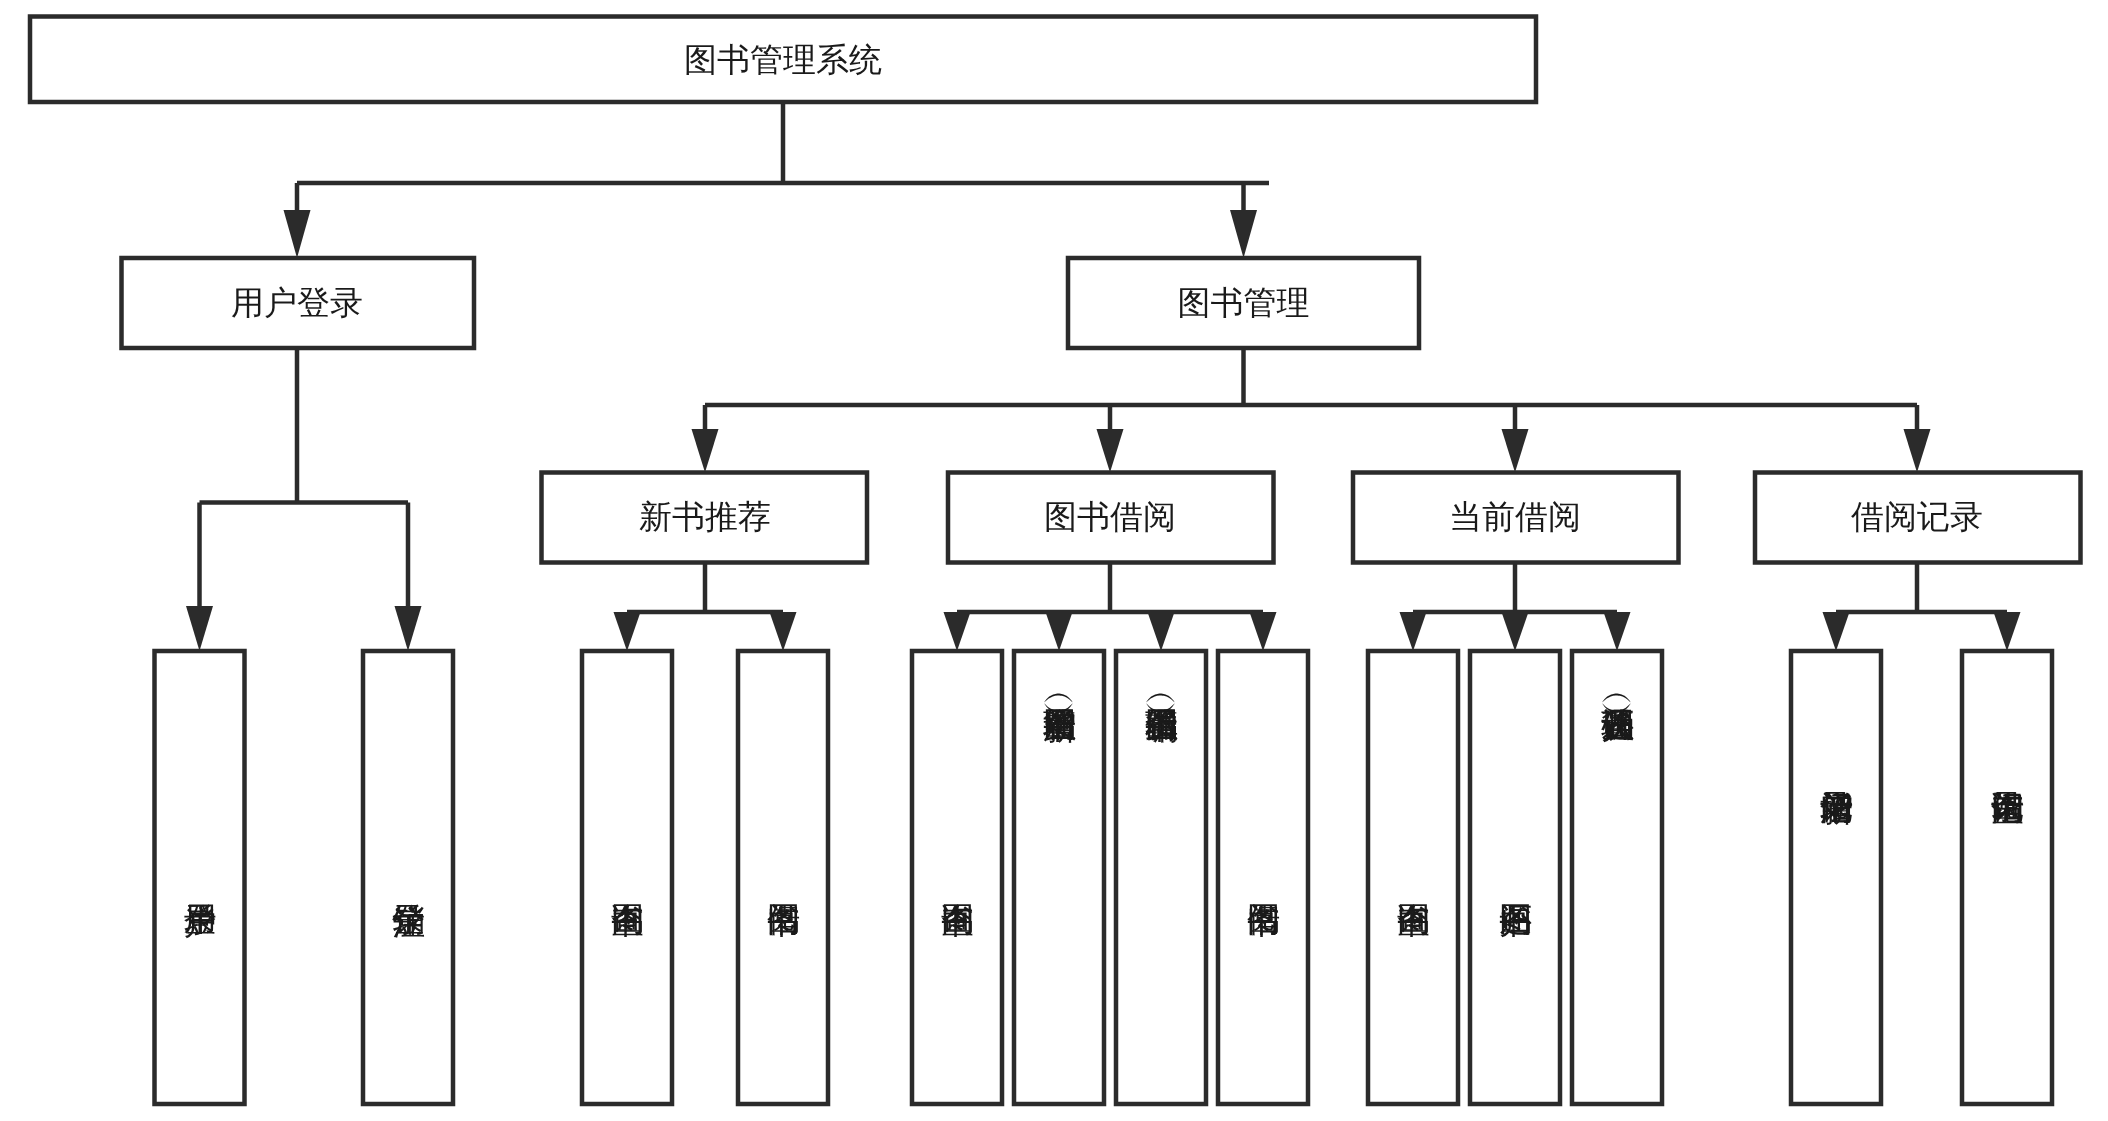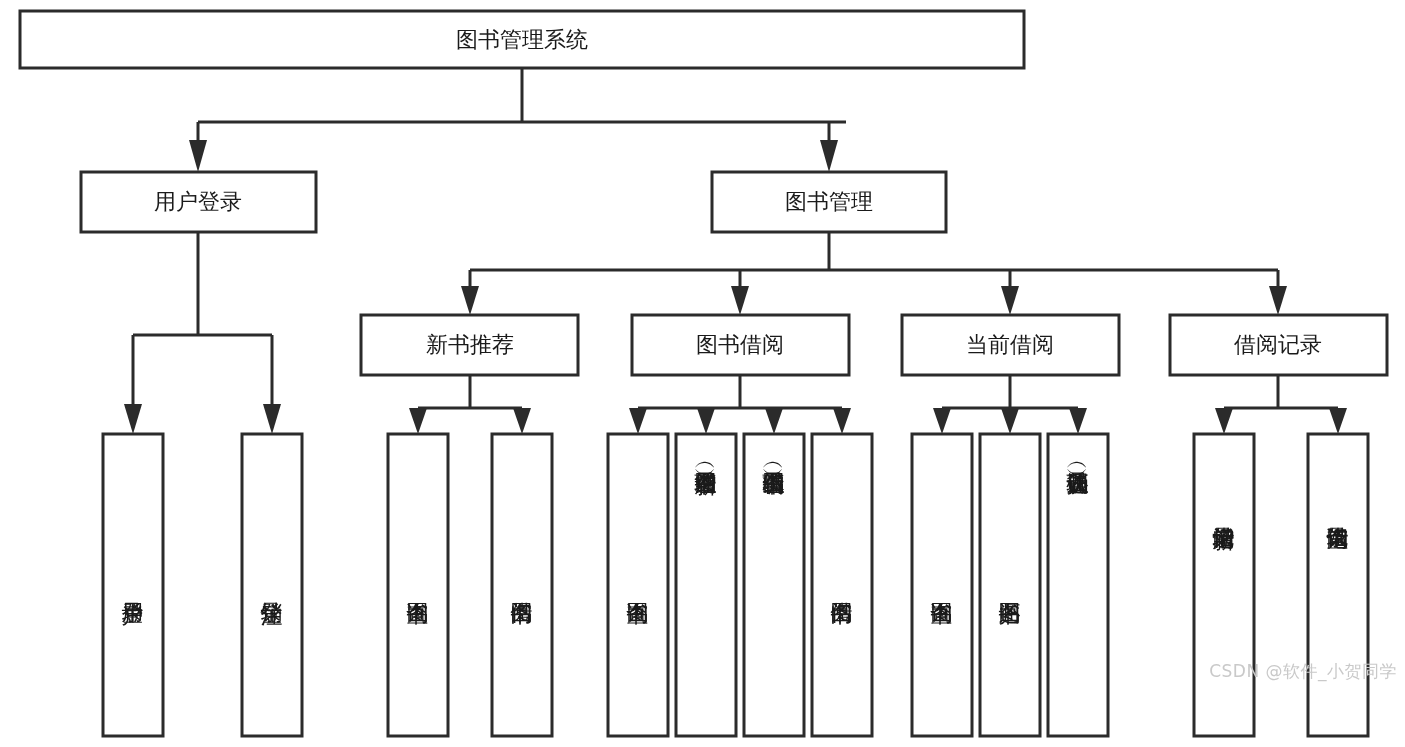--- a/index.html
+++ b/index.html
@@ -223,14 +223,13 @@
       <rect class="node-box" x="1194" y="434" width="60" height="302"></rect>
       <text class="node-label-v" x="1224" y="510" writing-mode="tb">新增借阅记录</text>
     </g>
     <g>
       <rect class="node-box" x="1308" y="434" width="60" height="302"></rect>
       <text class="node-label-v" x="1338" y="510" writing-mode="tb">查询借阅记录</text>
     </g>
 
   </svg>
 
-  <div class="watermark">CSDN @软件_小贺同学</div>
 </div>
 
 </body></html>

